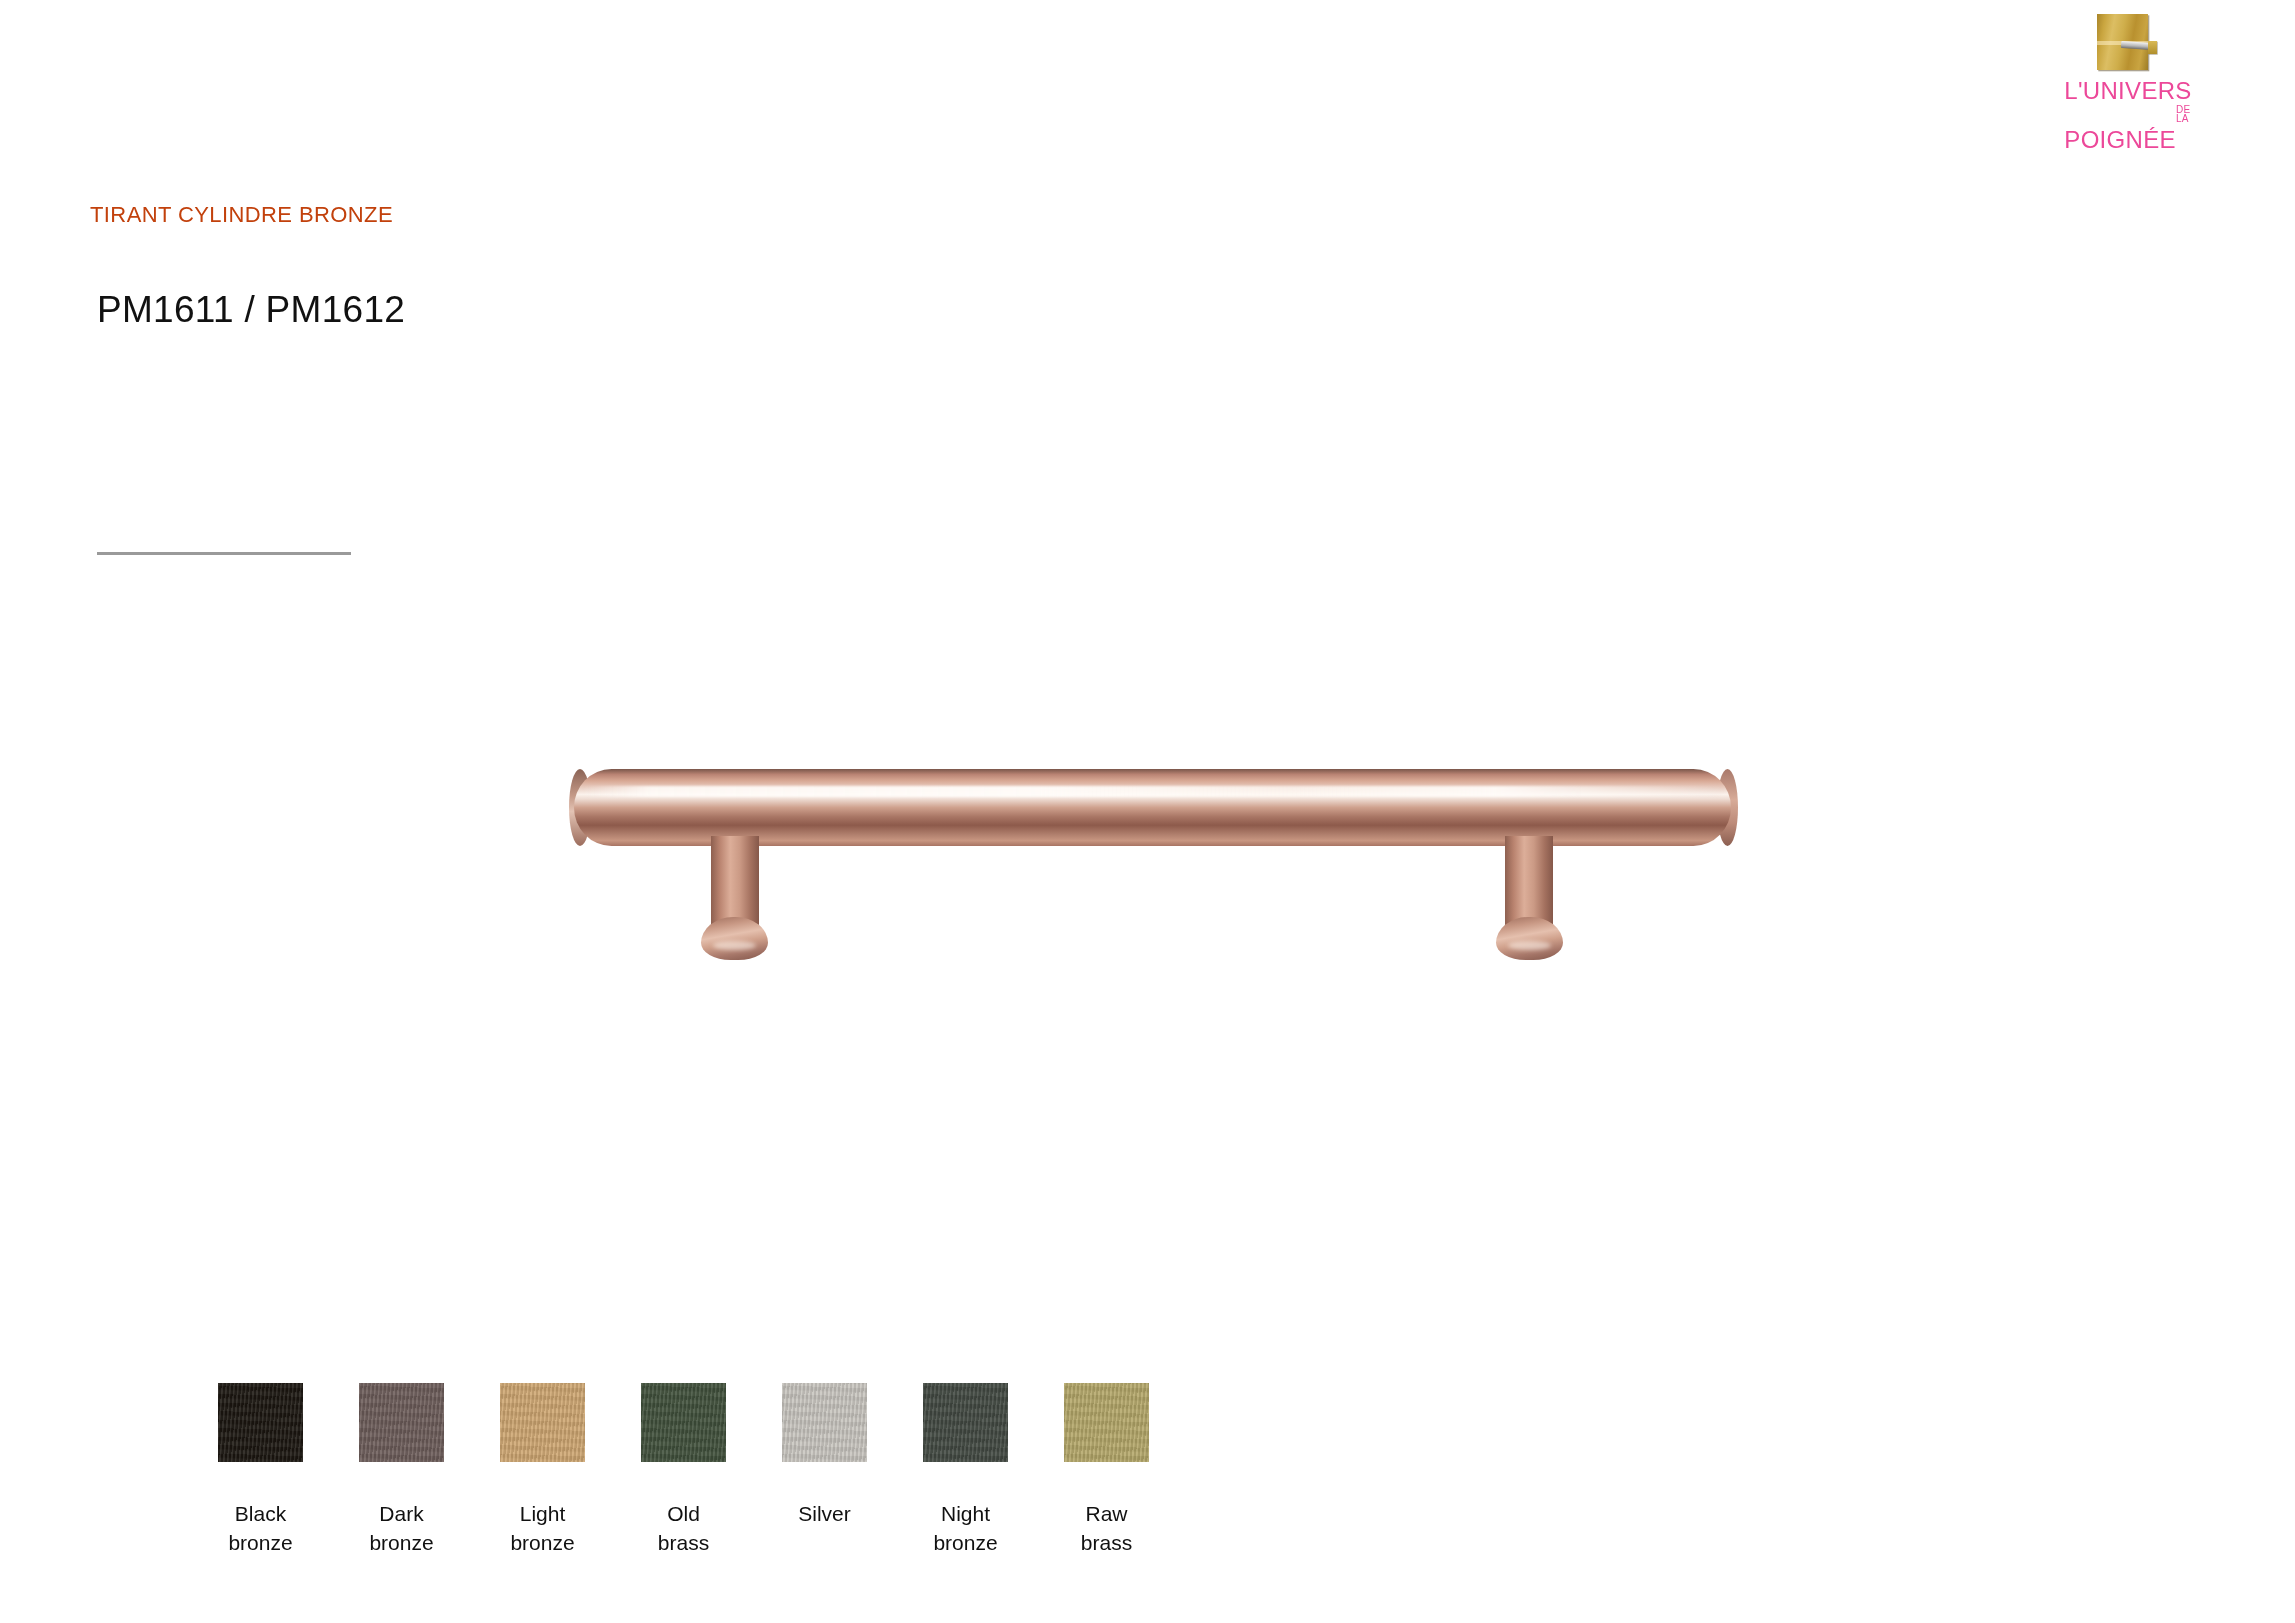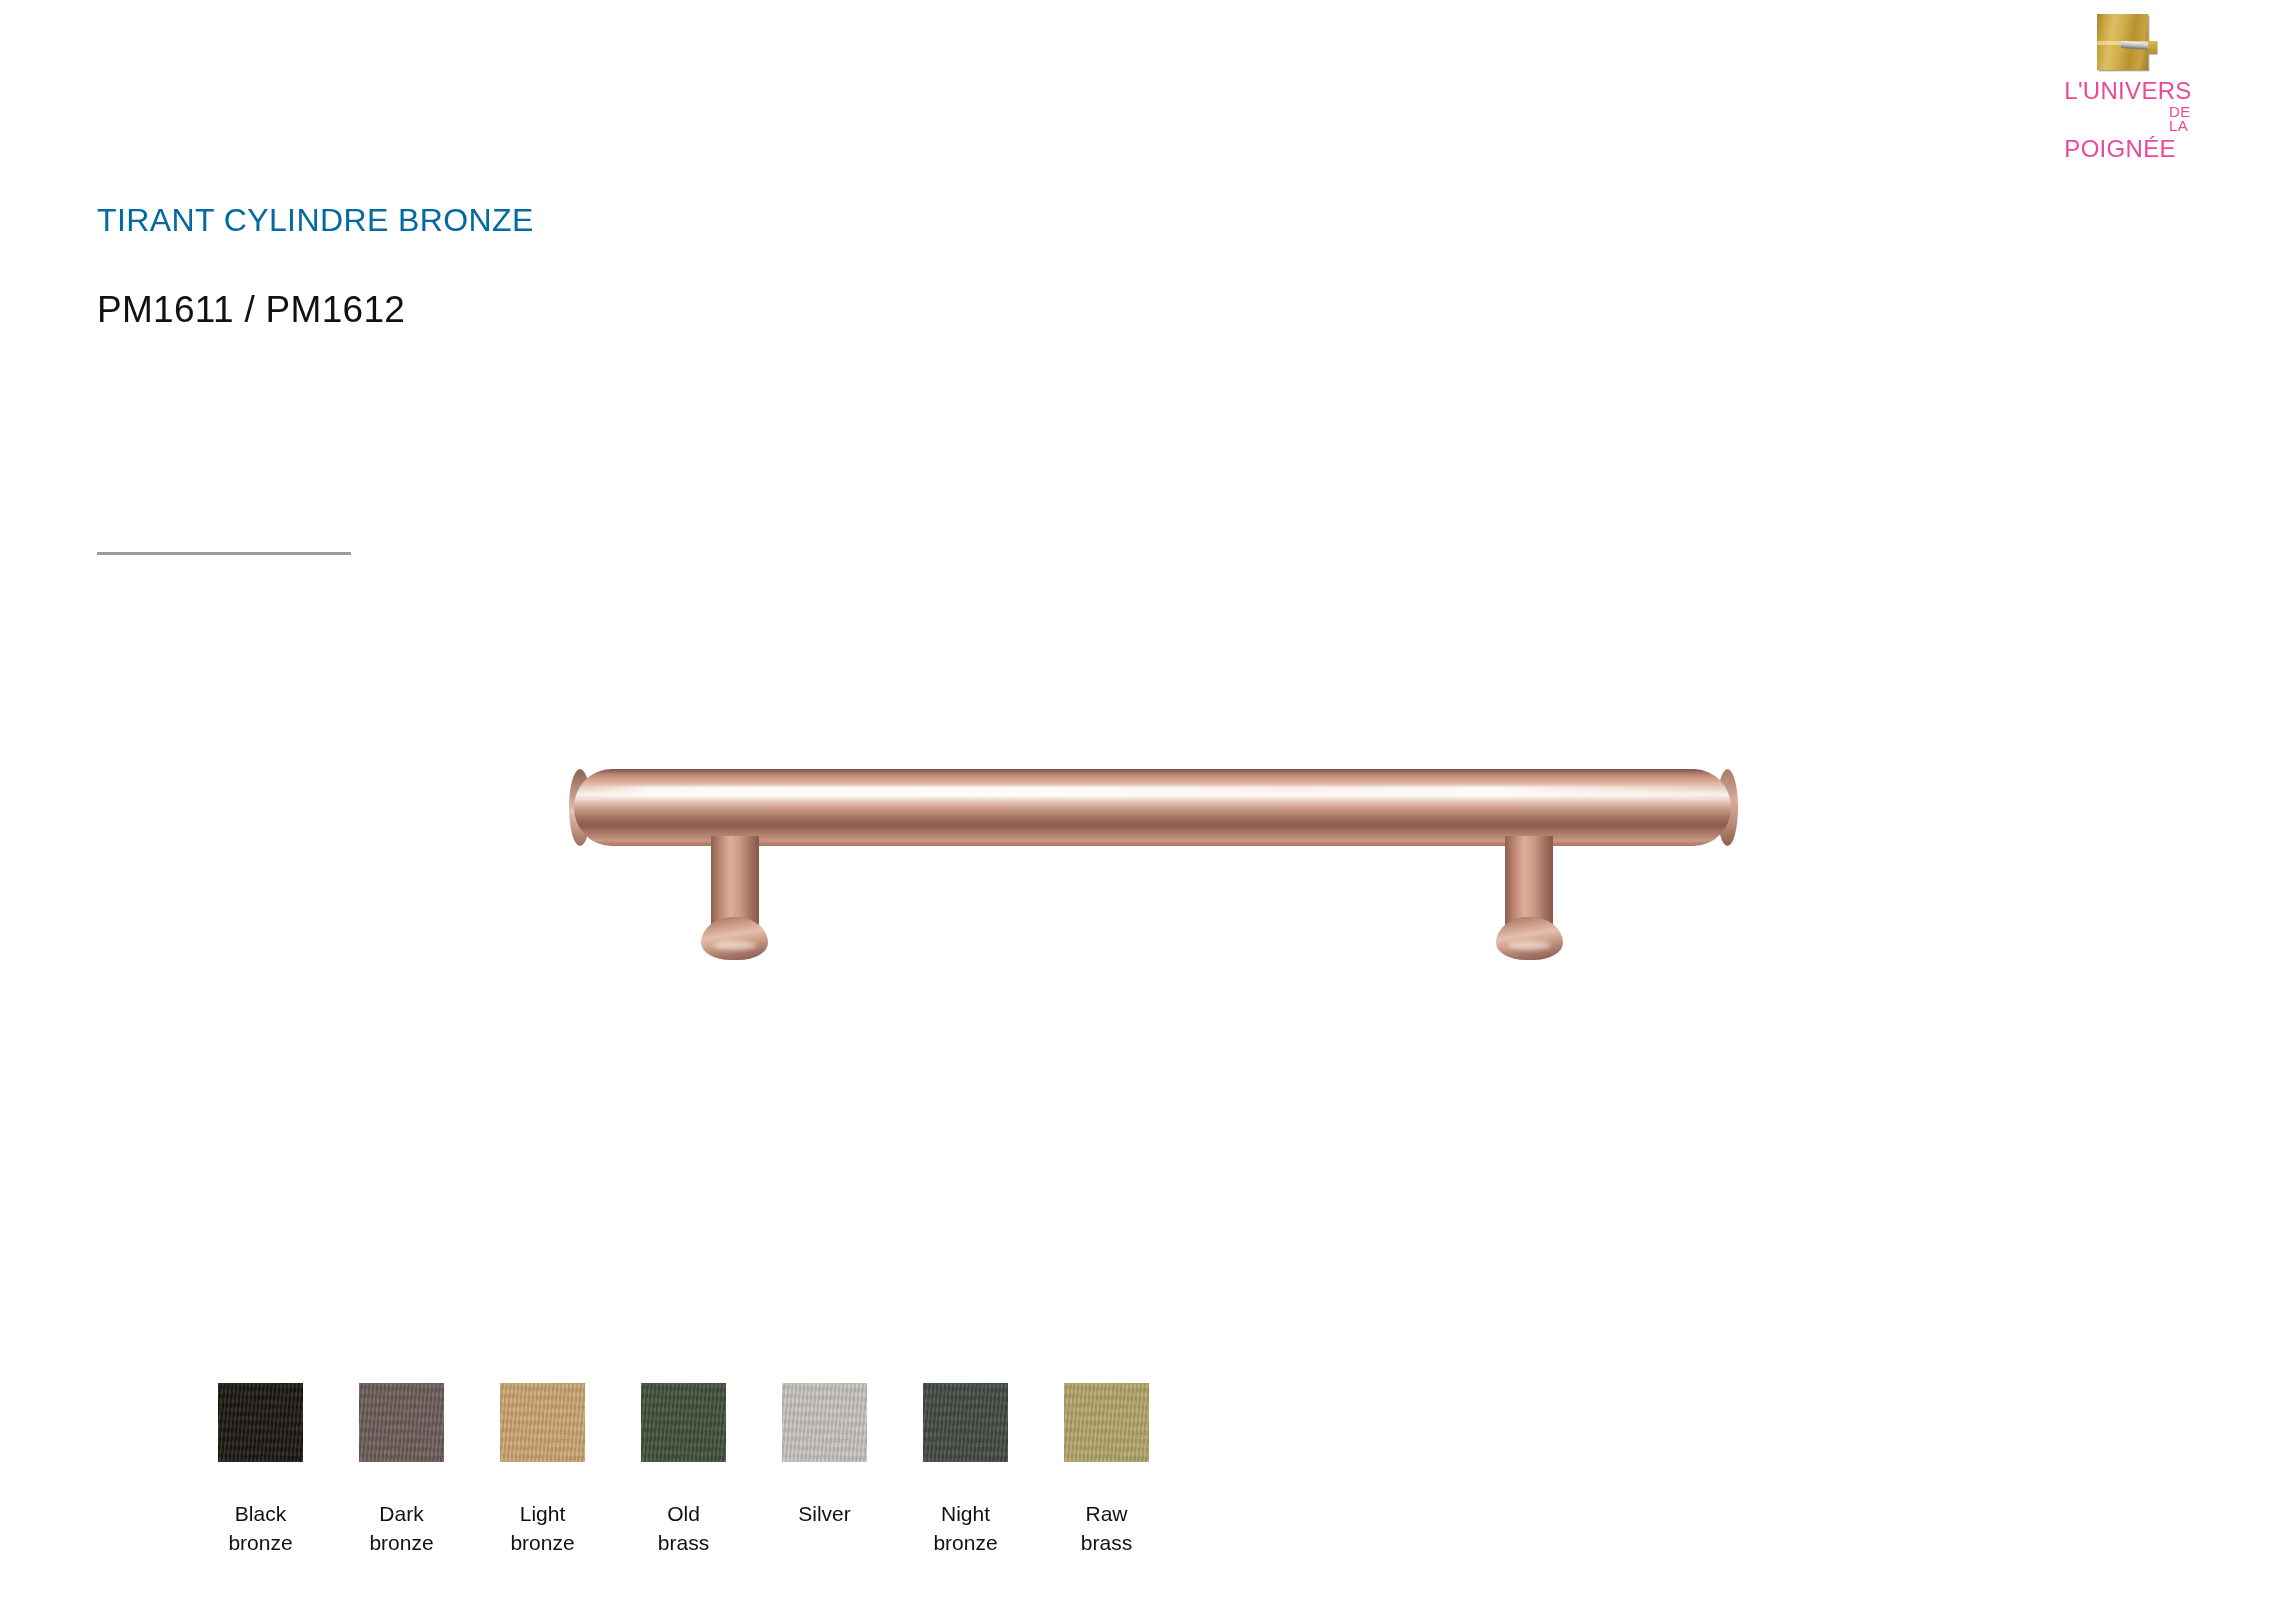--- a/index.html
+++ b/index.html
@@ -89,35 +89,35 @@
     letter-spacing: 0.3px;
     color: #ec4899;
     display: flex;
     white-space: nowrap;
     flex-direction: column;
   }
   .brand-wordmark .stack {
     display: inline-flex;
     flex-direction: column;
     line-height: 0.93;
-    font-size: 15px;
+    font-size: 10px;
     letter-spacing: 0.2px;
     margin: 0 1.3px;
     padding-bottom: 2.6px;
     align-self: flex-end;
   }
 
   
   .product-subtitle {
     position: absolute;
-    left: 97px;
+    left: 90px;
     top: 202px;
-    font-size: 32px;
+    font-size: 22px;
     letter-spacing: 0.4px;
-    color: #0369a1;
+    color: #c2410c;
     white-space: nowrap;
   }
   .product-refs {
     position: absolute;
     left: 97px;
     top: 289px;
     font-size: 37px;
     letter-spacing: 0.3px;
     color: #111111;
     white-space: nowrap;

